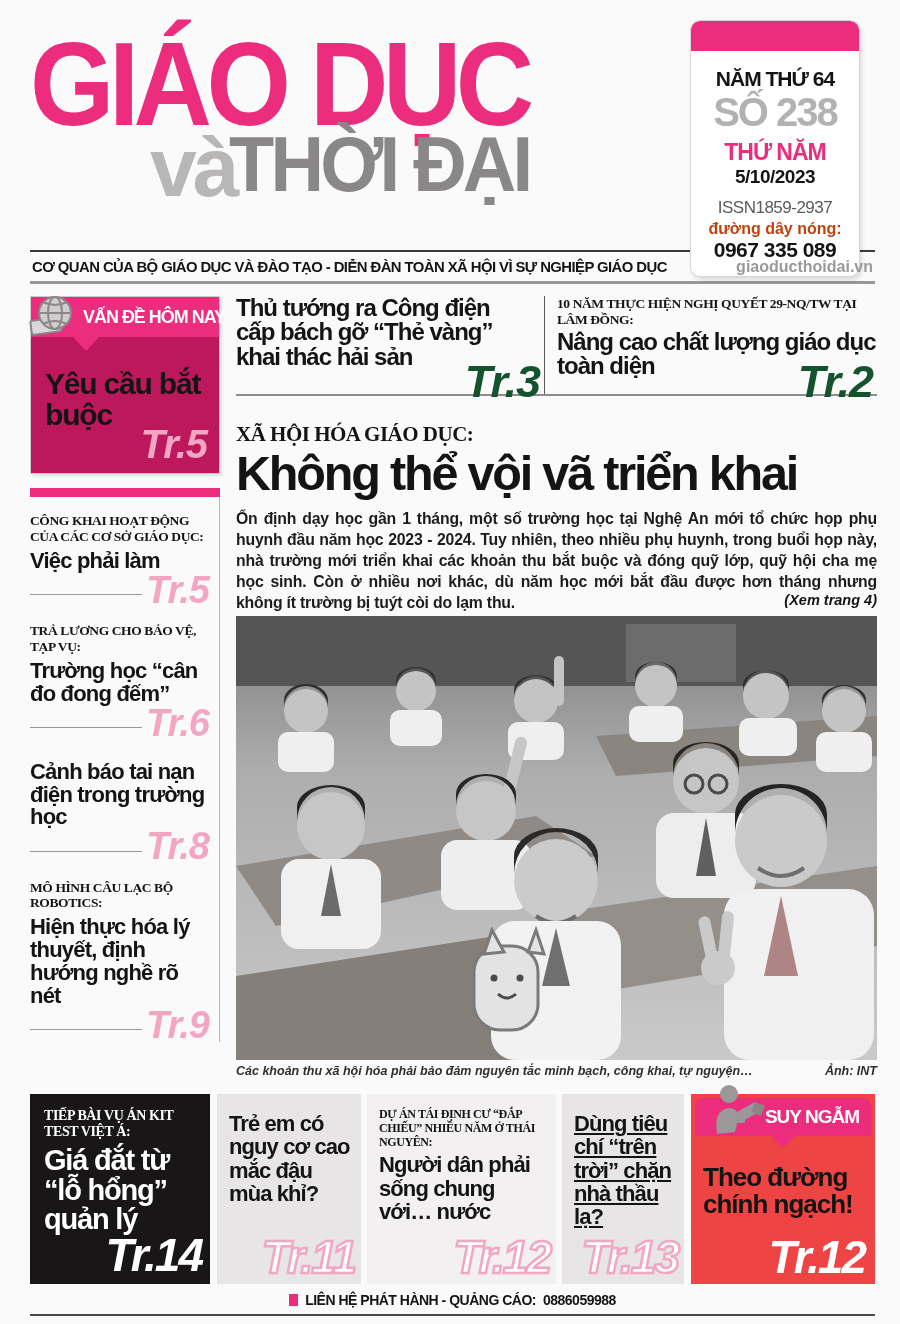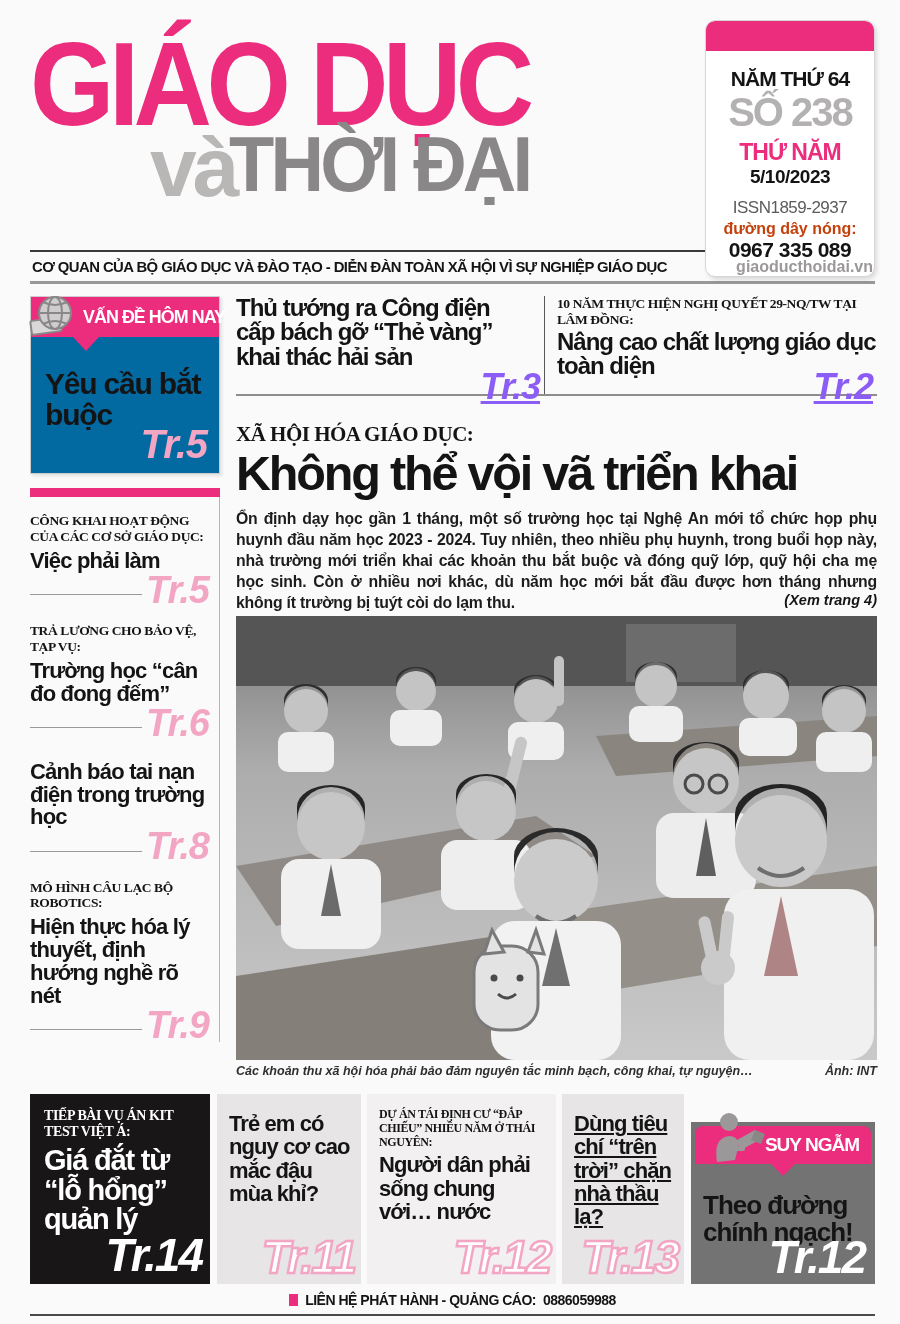--- a/index.html
+++ b/index.html
@@ -5,21 +5,21 @@
   * { margin:0; padding:0; box-sizing:border-box; }
   html,body { background:#fbfafa; }
   body {
     width:900px; height:1324px; overflow:hidden;
     font-family:"Liberation Sans", sans-serif; color:#141414;
     position:relative;
   }
   .page { position:absolute; left:30px; top:12px; width:845px; }
 
   
-  .header { display:flex; justify-content:space-between; align-items:flex-start; height:238px; }
+  .header { display:flex; justify-content:flex-start; align-items:flex-start; height:238px; }
   .masthead { padding-top:18px; width:660px; }
   .m1 {
     color:#ec2c7c; font-weight:800; font-size:118px; line-height:0.92;
     letter-spacing:-6px; transform:scaleX(0.92); transform-origin:left top; white-space:nowrap;
   }
   .m2 { display:flex; align-items:flex-start; margin-top:-14px; margin-left:120px; white-space:nowrap; }
   .m2 .va {
     color:#b9b6b6; font-weight:800; font-size:84px; line-height:1; letter-spacing:-4px;
     margin-right:-6px; z-index:0;
   }
@@ -48,21 +48,21 @@
   }
   .tagline .org { font-weight:800; font-size:15.5px; letter-spacing:-0.6px; transform:scaleX(0.96); transform-origin:left; white-space:nowrap; }
   .tagline .site { color:#9b9899; font-weight:700; font-size:16px; }
 
   
   .main { display:flex; margin-top:12px; }
   .sidebar { width:190px; flex:0 0 190px; }
   .content { flex:1; margin-left:16px; }
 
   
-  .feat-box { background:#0369a1; border:1px solid #cfcccd; box-shadow:2px 2px 3px rgba(0,0,0,0.10); height:178px; position:relative; }
+  .feat-box { background:#be185d; border:1px solid #cfcccd; box-shadow:2px 2px 3px rgba(0,0,0,0.10); height:178px; position:relative; }
   .feat-head { background:#ec2c7c; height:40px; display:flex; align-items:center; position:relative; }
   .feat-head .label { color:#fff; font-weight:800; font-size:19px; letter-spacing:-1px; margin-left:52px; white-space:nowrap; transform:scaleX(0.94); transform-origin:left; }
   .feat-notch { position:absolute; left:42px; top:40px; width:0; height:0; border-left:13px solid transparent; border-right:13px solid transparent; border-top:14px solid #ec2c7c; }
   .globe { position:absolute; left:-4px; top:-6px; }
   .feat-title { font-weight:800; font-size:30px; line-height:1.03; letter-spacing:-1.2px; padding:32px 0 0 14px; }
   .feat-page { position:absolute; right:12px; bottom:6px; color:#f3a6c4; font-weight:800; font-style:italic; font-size:40px; letter-spacing:-1px; }
 
   .side-pinkbar { background:#ec2c7c; height:9px; margin-top:14px; }
   .side-list { border-right:1px solid #b9b6b7; padding-right:10px; }
   .side-item { padding-top:16px; }
@@ -72,21 +72,21 @@
   .pagerow .rule { flex:1; border-bottom:1.5px solid #9b9899; margin-bottom:12px; }
   .pagerow .tr { color:#f3a6c4; font-weight:800; font-style:italic; font-size:38px; line-height:0.9; letter-spacing:-1px; padding-left:4px; }
 
   
   .top-stories { display:flex; border-bottom:2px solid #8f8c8d; position:relative; min-height:100px; }
   .ts { position:relative; padding-bottom:14px; }
   .ts1 { width:308px; padding-right:14px; }
   .ts2 { flex:1; border-left:1.5px solid #5a5758; padding-left:12px; }
   .ts-kicker { font-family:"Liberation Serif", serif; font-weight:700; font-size:13.5px; letter-spacing:-0.4px; margin-bottom:2px; }
   .ts-title { font-weight:800; font-size:24px; line-height:1.02; letter-spacing:-1px; }
-  .ts .tr { position:absolute; right:4px; bottom:-14px; color:#8b5cf6; font-weight:800; font-style:italic; font-size:36px; letter-spacing:-1px; z-index:2;text-decoration:underline; }
+  .ts .tr { position:absolute; right:4px; bottom:-14px; color:#14532d; font-weight:800; font-style:italic; font-size:45px; letter-spacing:-1px; z-index:2; }
 
   
   .lead { margin-top:26px; }
   .lead-kicker { font-family:"Liberation Serif", serif; font-weight:700; font-size:21px; letter-spacing:-0.5px; }
   .lead-headline { font-weight:800; font-size:49px; line-height:1.0; letter-spacing:-2.2px; margin-top:2px; transform:scaleX(0.99); transform-origin:left; white-space:nowrap; }
   .lead-summary { margin-top:10px; font-weight:700; font-size:15.8px; line-height:1.33; letter-spacing:-0.2px; text-align:justify; color:#1c1c1c; }
   .lead-cont { text-align:right; font-style:italic; font-weight:700; font-size:14.5px; margin-top:-21px; }
 
   .photo { margin-top:8px; width:641px; height:444px; background:#b5b5b5; }
   .photo svg { display:block; }
@@ -104,21 +104,21 @@
   .bb-g1 { width:144px; background:#e7e5e6; }
   .bb-g2 { flex:1; background:#f2f0f1; margin:0 6px; }
   .bb-g3 { width:122px; background:#e7e5e6;text-decoration:underline; }
   .bb-kicker2 { font-family:"Liberation Serif", serif; font-weight:700; font-size:12px; line-height:1.15; letter-spacing:-0.4px; }
   .bb-title2 { font-weight:800; font-size:22px; line-height:1.06; letter-spacing:-0.9px; margin-top:4px; }
   .tr-outline {
     position:absolute; right:6px; bottom:0px;
     font-weight:800; font-style:italic; font-size:46px; letter-spacing:-2px;
     color:#fff; -webkit-text-stroke:2.5px #f3a6c4;
   }
-  .bb-pink { width:184px; background:#737373;margin-top:28px; }
+  .bb-pink { width:184px; background:#ef4444; }
   .pink-head { background:#ec2c7c; height:38px; border-radius:8px 8px 0 0; margin:4px 4px 0 4px; display:flex; align-items:center; justify-content:flex-end; position:relative; }
   .pink-head .label { color:#fff; font-weight:800; font-size:19px; letter-spacing:-1px; margin-right:12px; }
   .pink-notch { position:absolute; left:50%; top:38px; transform:translateX(-50%); width:0; height:0; border-left:12px solid transparent; border-right:12px solid transparent; border-top:12px solid #ec2c7c; }
   .reader-ico { position:absolute; left:8px; top:-16px; }
   .bb-pink .bb-title { font-weight:800; font-size:26px; line-height:1.05; letter-spacing:-1px; color:#141414; padding:28px 6px 0 12px; }
   .bb-pink .bb-tr { position:absolute; right:10px; bottom:0px; font-weight:800; font-style:italic; font-size:46px; letter-spacing:-2px; color:#fff; }
 
   
   .footer { position:absolute; left:30px; top:1292px; width:845px; text-align:center; }
   .footer .line { display:inline-flex; align-items:center; gap:7px; font-weight:800; font-size:14px; letter-spacing:-0.5px; }

